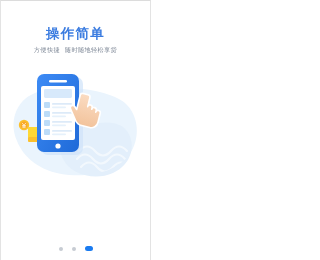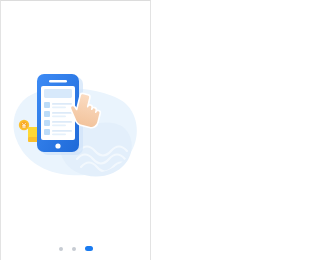--- a/index.html
+++ b/index.html
@@ -84,20 +84,26 @@
     height: 5px;
     border-radius: 2.5px;
     background: #1a7bf0;
   }
 </style>
 </head>
 <body>
 
 <div id="screen">
 
+  <div class="text-block">
+    <div class="title">操作简单</div>
+    <div class="subtitle">
+      <span>方便快捷</span><span class="gap"></span><span>随时随地轻松享贷</span>
+    </div>
+  </div>
 
   <div class="illus">
     <svg viewBox="0 0 151 125" xmlns="http://www.w3.org/2000/svg">
       <defs>
         <clipPath id="blobClip">
           <path d="M34 22 C14 30 8 52 16 70 C24 90 44 102 68 104
                    C92 106 116 100 128 84 C140 68 138 44 124 32
                    C108 18 56 12 34 22 Z"></path>
         </clipPath>
         <linearGradient id="phoneGrad" x1="0" y1="0" x2="1" y2="1">

